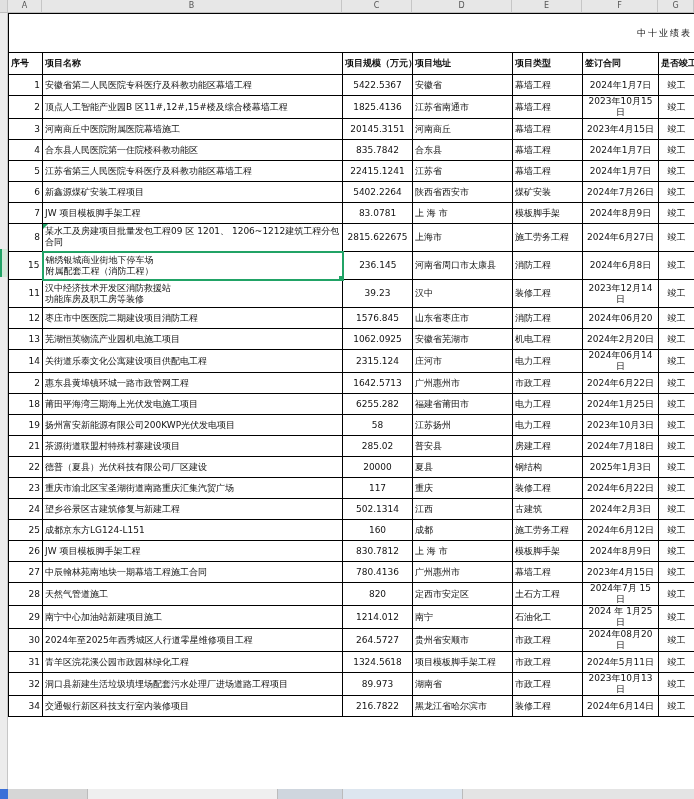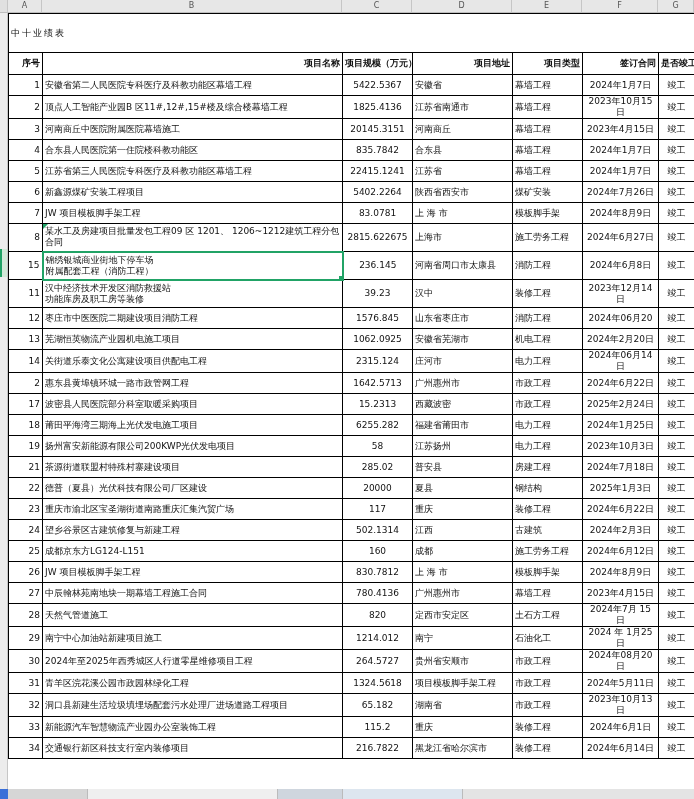--- a/index.html
+++ b/index.html
@@ -25,24 +25,24 @@
   table.grid {
     position:absolute; left:8px; top:13px; width:686px;
     border-collapse:collapse; table-layout:fixed;
   }
   table.grid td {
     border:1px solid #000; font-size:9px; color:#111;
     padding:0 2px; overflow:hidden; position:relative; line-height:11px;
     white-space:pre-line;
   }
   td.titlecell {
-    height:39px; text-align:left; font-size:27px; line-height:39px;
+    height:39px; text-align:right; font-size:27px; line-height:39px;
     font-family:"DejaVu Serif","Liberation Serif",serif; letter-spacing:2px; white-space:nowrap;
   }
-  tr.hdr td { height:22px; font-weight:bold; text-align:right; white-space:nowrap; }
+  tr.hdr td { height:22px; font-weight:bold; text-align:left; white-space:nowrap; }
   tr.datarow td { height:21px; }
   tr.datarow.tall td { height:28px; }
   td.c-no { text-align:right; padding-right:3px; }
   td.c-scale, td.c-date, td.c-done { text-align:center; white-space:nowrap; }
   td.c-name, td.c-addr, td.c-type { text-align:left; }
   td.c-date { font-size:8.5px;margin-left:35px; }
   
   td.selected { border:2px solid #21a366 !important; }
   td.selected::after {
     content:""; position:absolute; right:-3px; bottom:-3px; width:5px; height:5px;
@@ -224,29 +224,20 @@
         <tr class="datarow">
           <td class="c-no">2</td>
           <td class="c-name">惠东县黄埠镇环城一路市政管网工程</td>
           <td class="c-scale">1642.5713</td>
           <td class="c-addr">广州惠州市</td>
           <td class="c-type">市政工程</td>
           <td class="c-date">2024年6月22日</td>
           <td class="c-done">竣工</td>
         </tr>
         <tr class="datarow">
-          <td class="c-no">17</td>
-          <td class="c-name">波密县人民医院部分科室取暖采购项目</td>
-          <td class="c-scale">15.2313</td>
-          <td class="c-addr">西藏波密</td>
-          <td class="c-type">市政工程</td>
-          <td class="c-date">2025年2月24日</td>
-          <td class="c-done">竣工</td>
-        </tr>
-        <tr class="datarow">
           <td class="c-no">18</td>
           <td class="c-name">莆田平海湾三期海上光伏发电施工项目</td>
           <td class="c-scale">6255.282</td>
           <td class="c-addr">福建省莆田市</td>
           <td class="c-type">电力工程</td>
           <td class="c-date">2024年1月25日</td>
           <td class="c-done">竣工</td>
         </tr>
         <tr class="datarow">
           <td class="c-no">19</td>
@@ -352,33 +343,24 @@
           <td class="c-name">青羊区浣花溪公园市政园林绿化工程</td>
           <td class="c-scale">1324.5618</td>
           <td class="c-addr">项目模板脚手架工程</td>
           <td class="c-type">市政工程</td>
           <td class="c-date">2024年5月11日</td>
           <td class="c-done">竣工</td>
         </tr>
         <tr class="datarow">
           <td class="c-no">32</td>
           <td class="c-name">洞口县新建生活垃圾填埋场配套污水处理厂进场道路工程项目</td>
-          <td class="c-scale">65.182</td>
+          <td class="c-scale">89.973</td>
           <td class="c-addr">湖南省</td>
           <td class="c-type">市政工程</td>
           <td class="c-date">2023年10月13日</td>
-          <td class="c-done">竣工</td>
-        </tr>
-        <tr class="datarow">
-          <td class="c-no">33</td>
-          <td class="c-name">新能源汽车智慧物流产业园办公室装饰工程</td>
-          <td class="c-scale">115.2</td>
-          <td class="c-addr">重庆</td>
-          <td class="c-type">装修工程</td>
-          <td class="c-date">2024年6月1日</td>
           <td class="c-done">竣工</td>
         </tr>
         <tr class="datarow">
           <td class="c-no">34</td>
           <td class="c-name">交通银行新区科技支行室内装修项目</td>
           <td class="c-scale">216.7822</td>
           <td class="c-addr">黑龙江省哈尔滨市</td>
           <td class="c-type">装修工程</td>
           <td class="c-date">2024年6月14日</td>
           <td class="c-done">竣工</td>

